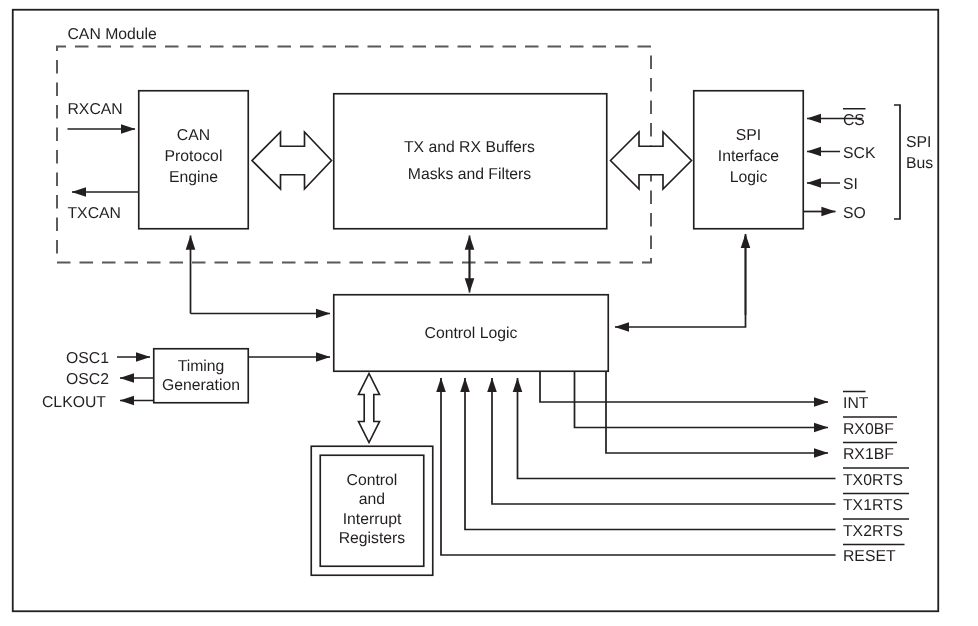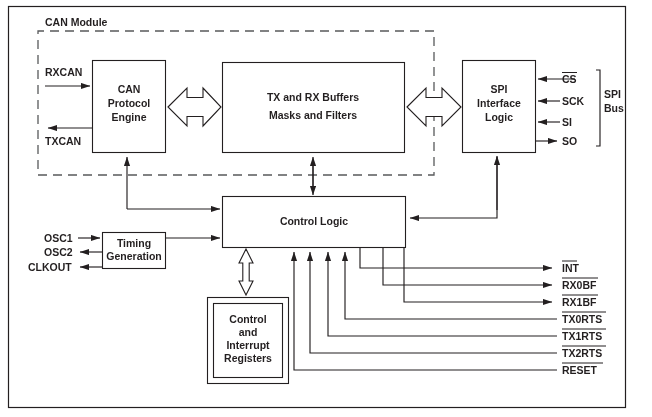--- a/index.html
+++ b/index.html
@@ -1,18 +1,18 @@
 <!DOCTYPE html>
 <html><head>
 <meta charset="utf-8">
 <style>
   html,body{margin:0;padding:0;background:#ffffff;}
   body{width:652px;height:417px;overflow:hidden;
        font-family:"Liberation Sans","DejaVu Sans",sans-serif;}
-  #diagram-root{position:relative;width:652px;height:337px;font-weight:bold;}
+  #diagram-root{position:relative;width:652px;height:337px;}
   svg{display:block;}
   .blk{fill:#ffffff;stroke:#231f20;stroke-width:1.1;}
   .dash{fill:none;stroke:#58595b;stroke-width:1.3;stroke-dasharray:9 6;}
   .frame{fill:none;stroke:#231f20;stroke-width:1.2;}
   .wire{fill:none;stroke:#231f20;stroke-width:1.15;}
   .harrow{fill:#ffffff;stroke:#231f20;stroke-width:1.1;stroke-linejoin:miter;}
   .lbl{font-family:"Liberation Sans","DejaVu Sans",sans-serif;
        font-size:10.5px;fill:#231f20;}
   .ovl{stroke:#231f20;stroke-width:1;}
 </style>

